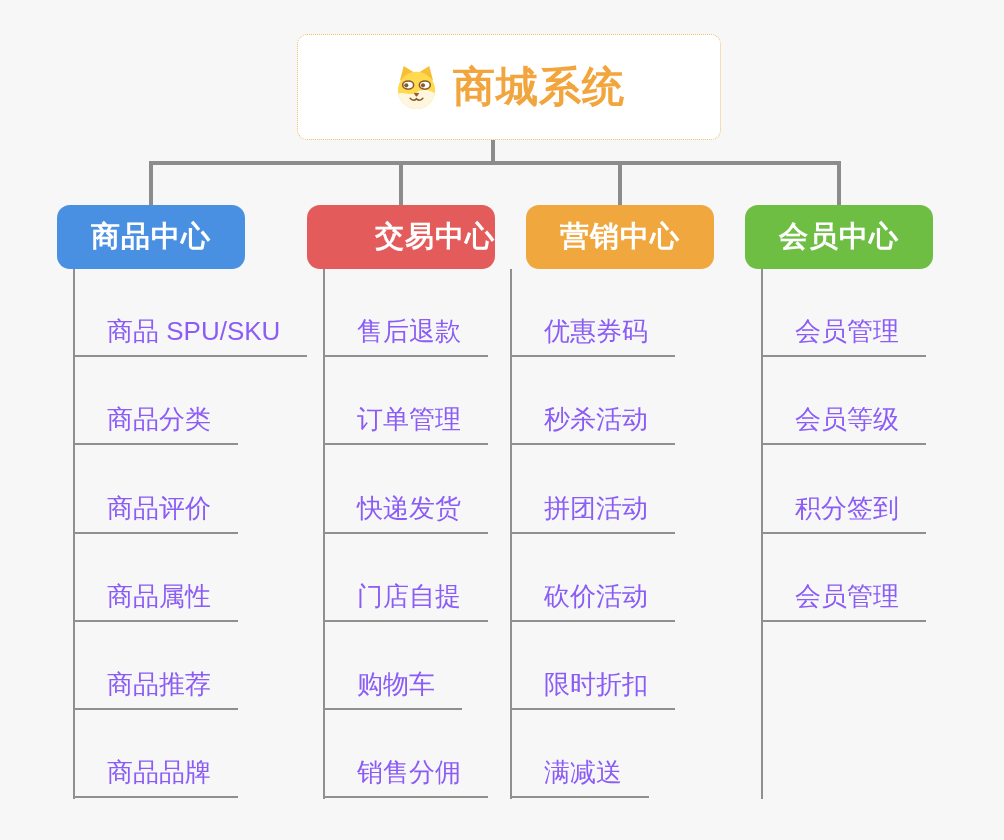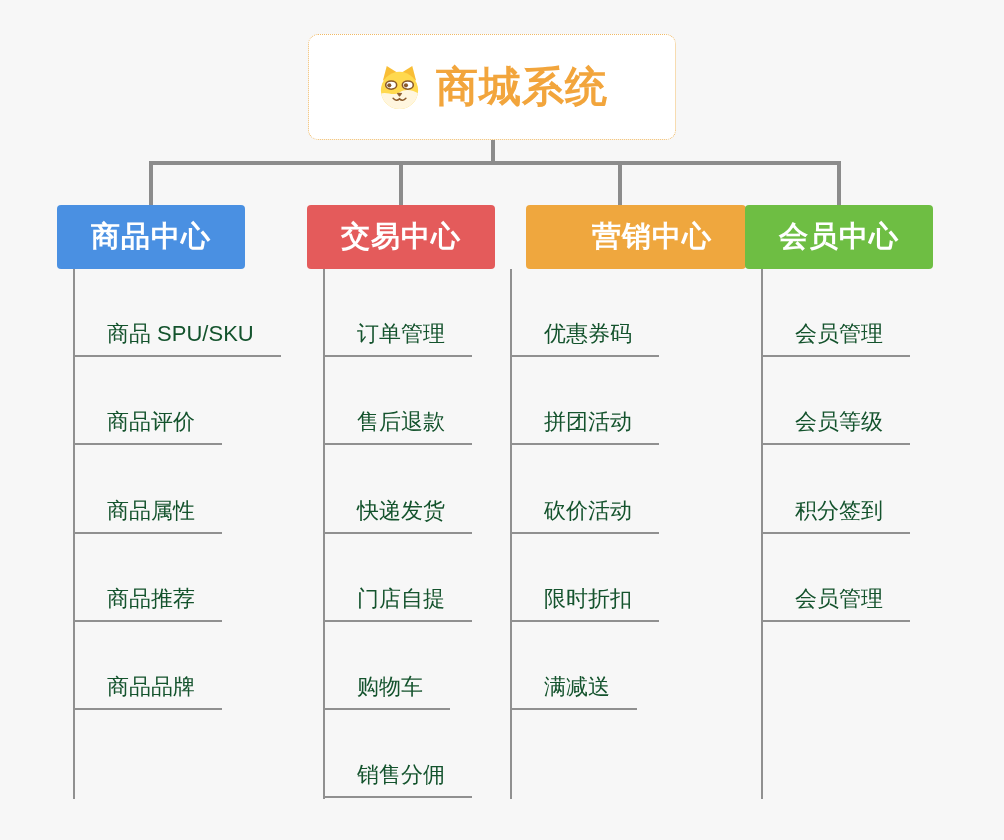--- a/index.html
+++ b/index.html
@@ -14,23 +14,23 @@
   }
   #canvas {
     position: relative;
     width: 1004px;
     height: 840px;
     background: #F7F7F7;
   }
   
   .root-node {
     position: absolute;
-    left: 308px;
+    left: 297px;
     top: 34px;
-    width: 368px;
+    width: 424px;
     height: 106px;
     background: #FFFFFF;
     border: 1px dotted #F0B964;
     border-radius: 10px;
     box-sizing: border-box;
     display: flex;
     align-items: center;
     justify-content: center;
     gap: 13px;
     cursor: default;
@@ -48,21 +48,21 @@
   .conn {
     position: absolute;
     background: #8C8C8C;
   }
   
   .branch-box {
     position: absolute;
     top: 205px;
     width: 188px;
     height: 64px;
-    border-radius: 4px;
+    border-radius: 13px;
     display: flex;
     align-items: center;
     justify-content: center;
     cursor: default;
   }
   .branch-label {
     color: #FFFFFF;
     font-size: 29px;
     font-weight: bold;
     letter-spacing: 1px;
@@ -79,22 +79,22 @@
     height: 88.2px;
     width: max-content;
     padding-left: 32px;
     padding-right: 27px;
     border-bottom: 2px solid #909090;
     display: flex;
     align-items: flex-end;
     cursor: default;
   }
   .leaf-label {
-    font-size: 22px;
-    color: #14532d;
+    font-size: 26px;
+    color: #8b5cf6;
     margin-bottom: 6px;
     white-space: nowrap;
   }
 </style>
 </head>
 <body>
 
 <div id="canvas">
 
   <div class="root-node">
@@ -122,63 +122,69 @@
   <div id="branches">
       <div class="conn" style="left: 149px; top: 165px; width: 4px; height: 40px;"></div>
       <div class="branch-box" style="left: 57px; background: rgb(74, 144, 226);">
         <span class="branch-label">商品中心</span>
       </div>
       <div class="leaf-column" style="left: 73px;">
         <div class="leaf-item">
           <span class="leaf-label">商品 SPU/SKU</span>
         </div>
         <div class="leaf-item">
+          <span class="leaf-label">商品分类</span>
+        </div>
+        <div class="leaf-item">
           <span class="leaf-label">商品评价</span>
         </div>
         <div class="leaf-item">
           <span class="leaf-label">商品属性</span>
         </div>
         <div class="leaf-item">
           <span class="leaf-label">商品推荐</span>
         </div>
         <div class="leaf-item">
           <span class="leaf-label">商品品牌</span>
         </div>
       </div>
       <div class="conn" style="left: 399px; top: 165px; width: 4px; height: 40px;"></div>
-      <div class="branch-box" style="left: 307px; background: rgb(228, 91, 91);">
+      <div class="branch-box" style="left: 307px; background: rgb(228, 91, 91); justify-content: flex-end;">
         <span class="branch-label">交易中心</span>
       </div>
       <div class="leaf-column" style="left: 323px;">
         <div class="leaf-item">
+          <span class="leaf-label">售后退款</span>
+        </div>
+        <div class="leaf-item">
           <span class="leaf-label">订单管理</span>
         </div>
         <div class="leaf-item">
-          <span class="leaf-label">售后退款</span>
-        </div>
-        <div class="leaf-item">
           <span class="leaf-label">快递发货</span>
         </div>
         <div class="leaf-item">
           <span class="leaf-label">门店自提</span>
         </div>
         <div class="leaf-item">
           <span class="leaf-label">购物车</span>
         </div>
         <div class="leaf-item">
           <span class="leaf-label">销售分佣</span>
         </div>
       </div>
       <div class="conn" style="left: 618px; top: 165px; width: 4px; height: 40px;"></div>
-      <div class="branch-box" style="left: 526px; background: rgb(239, 167, 62); padding-left: 32px;">
+      <div class="branch-box" style="left: 526px; background: rgb(239, 167, 62);">
         <span class="branch-label">营销中心</span>
       </div>
       <div class="leaf-column" style="left: 510px;">
         <div class="leaf-item">
           <span class="leaf-label">优惠券码</span>
+        </div>
+        <div class="leaf-item">
+          <span class="leaf-label">秒杀活动</span>
         </div>
         <div class="leaf-item">
           <span class="leaf-label">拼团活动</span>
         </div>
         <div class="leaf-item">
           <span class="leaf-label">砍价活动</span>
         </div>
         <div class="leaf-item">
           <span class="leaf-label">限时折扣</span>
         </div>

